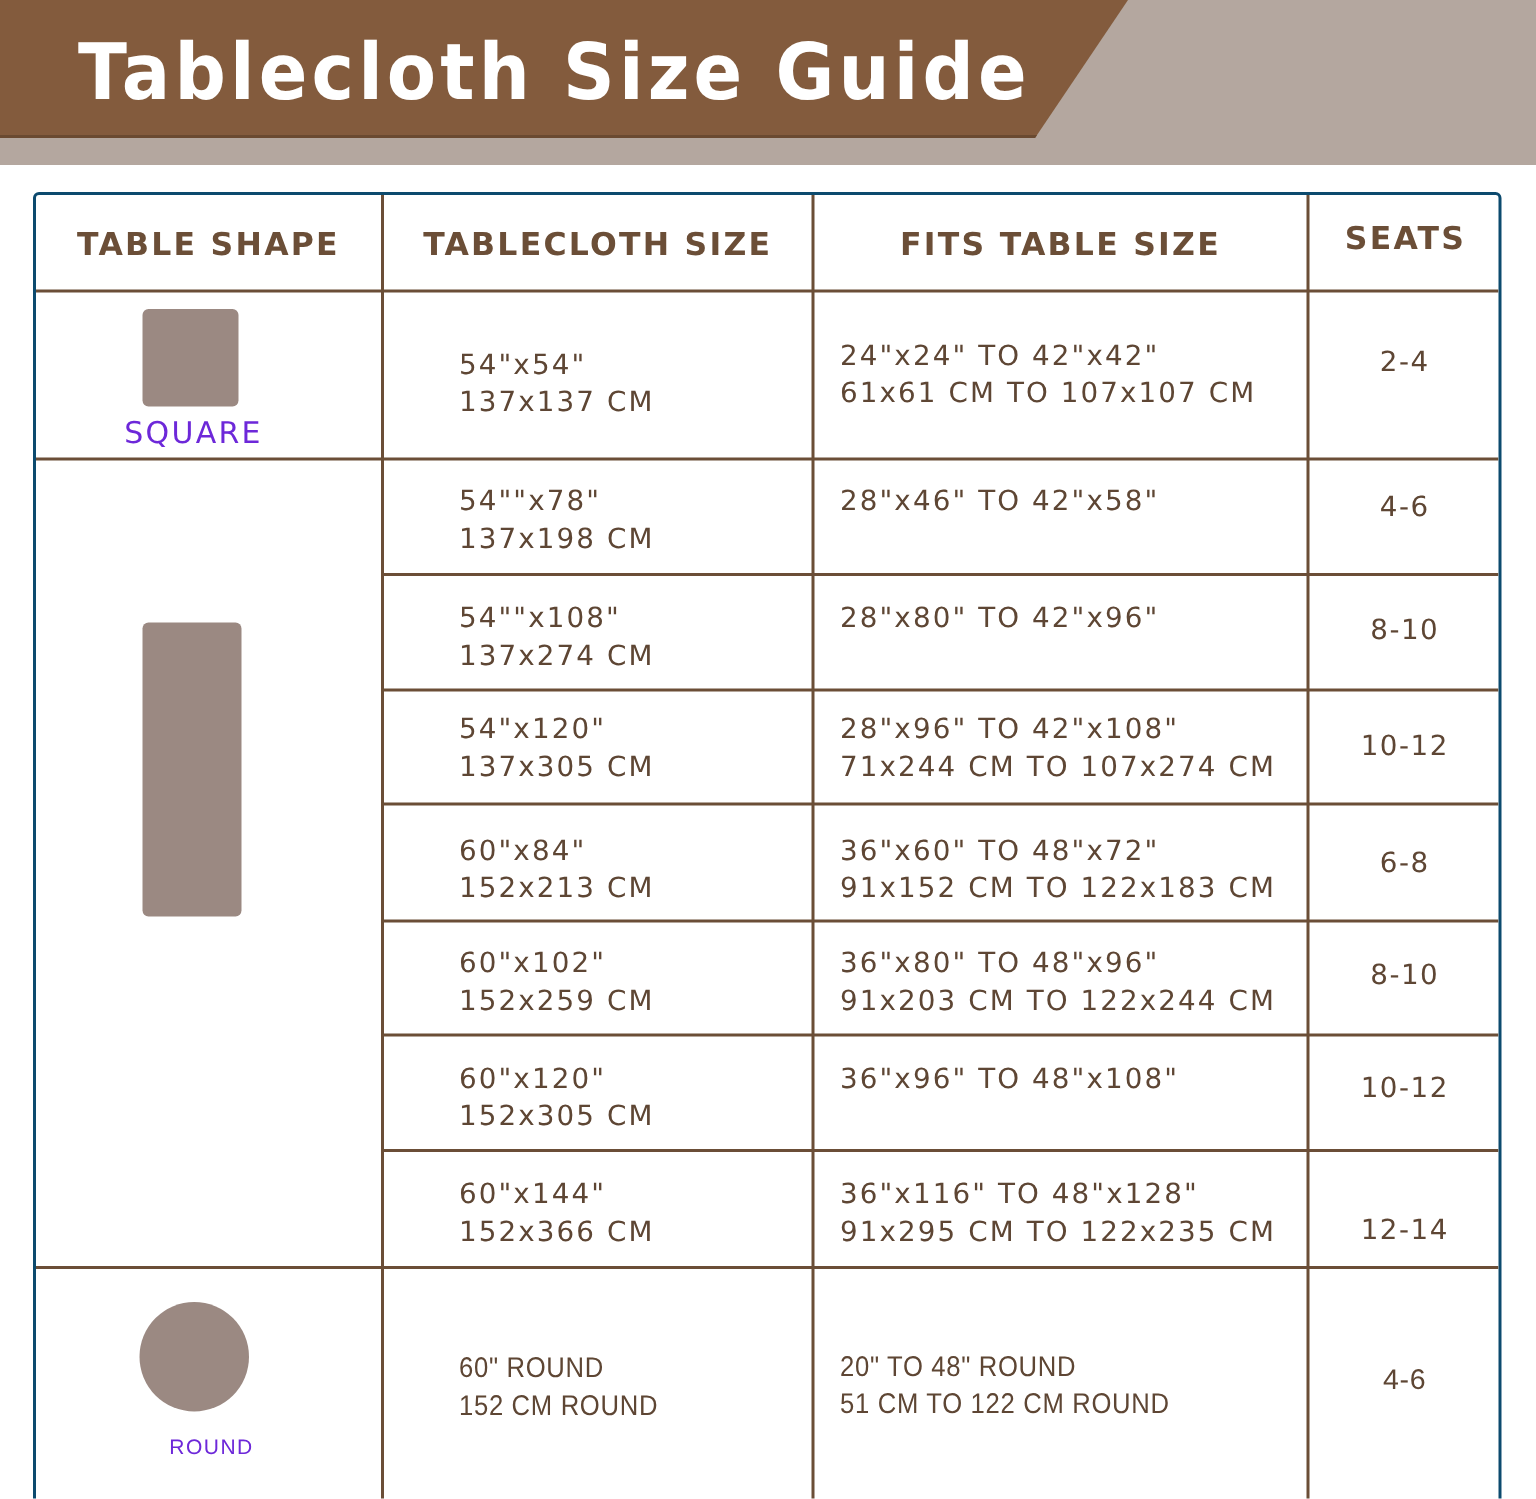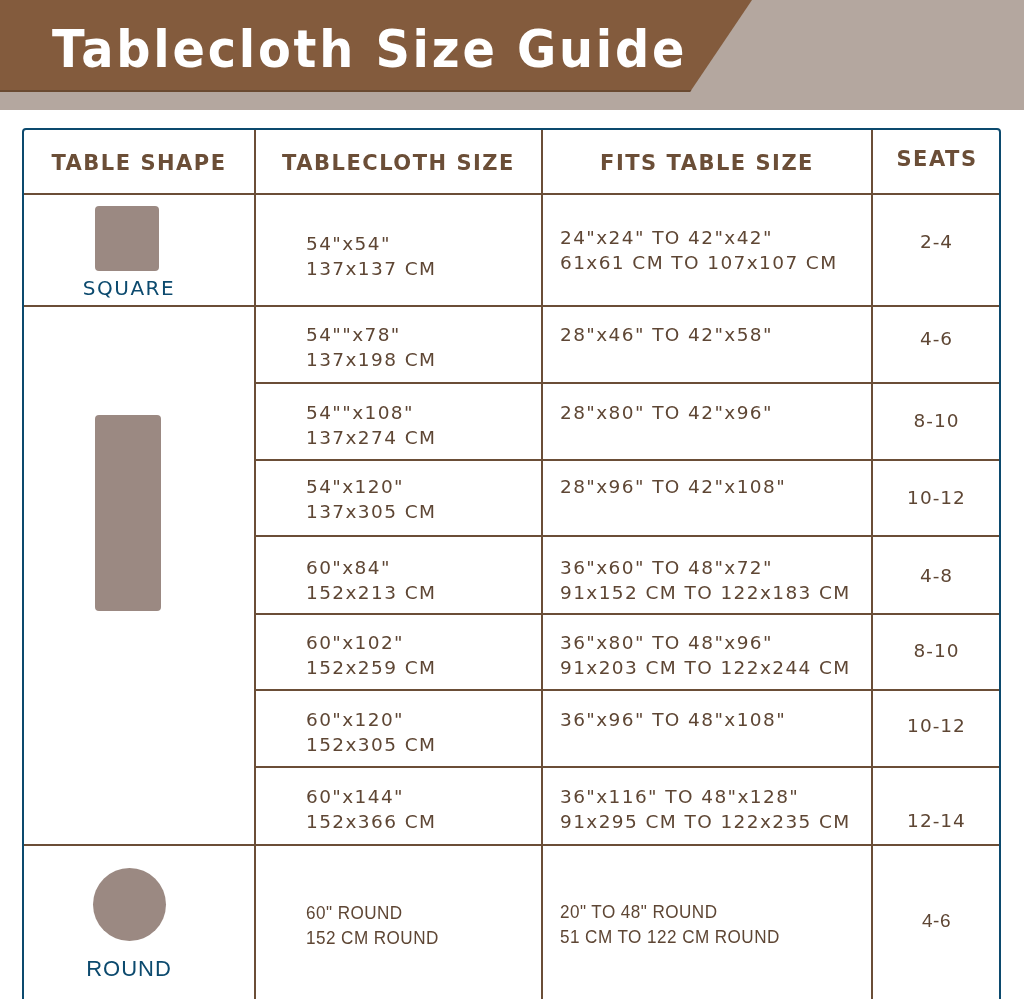--- a/index.html
+++ b/index.html
@@ -25,21 +25,21 @@
   }
   .vline { position: absolute; top: 0; bottom: 0; width: 2px; background: #6b4e37; }
   .hline { position: absolute; height: 2px; background: #6b4e37; }
 
   .hdr {
     position: absolute; top: 0; height: 65px; display: flex; align-items: center; justify-content: center;
     font-weight: bold; font-size: 21px; letter-spacing: 1.5px; color: #6b4e37; white-space: nowrap;
   }
   .shape-label {
     position: absolute; left: 0; width: 100%; text-align: center;
-    font-size: 20px; letter-spacing: 1.5px; color: #0c4a6e; font-weight: 500;
+    font-size: 20px; letter-spacing: 1.5px; color: #6d28d9; font-weight: 500;
   }
   .shape-icon { position: absolute; background: #9b8982; }
 
   .cell-text {
     position: absolute; font-size: 18.5px; letter-spacing: 1.4px; line-height: 25px; color: #5e4634; white-space: nowrap;
   }
   .seat {
     position: absolute; left: 848px; width: 129px; text-align: center;
     font-size: 18.5px; letter-spacing: 1px; color: #5e4634;
   }
@@ -75,21 +75,21 @@
   <div class="hdr" style="left:232px;width:285px">TABLECLOTH SIZE</div>
   <div class="hdr" style="left:849px;width:128px;top:-4px">SEATS</div>
   <div class="hdr" style="left:519px;width:328px">FITS TABLE SIZE</div>
 
   <div class="shape-icon" style="left:71px;top:76px;width:64px;height:65px;border-radius:4px"></div>
   <div class="shape-label" style="left:0;width:210px;top:146px">SQUARE</div>
 
   <div class="shape-icon" style="left:71px;top:285px;width:66px;height:196px;border-radius:4px"></div>
 
   <div class="shape-icon" style="left:69px;top:738px;width:73px;height:73px;border-radius:50%"></div>
-  <div class="shape-label round-text" style="left:0;width:210px;top:826px;font-size:22px;transform:none;letter-spacing:1px">ROUND</div>
+  <div class="shape-label round-text" style="left:12px;width:210px;top:826px;font-size:14px;transform:none;letter-spacing:1px">ROUND</div>
 
   <div class="cell-text" style="left:282px;top:101px">
     <div>54"x54"</div>
     <div>137x137 CM</div>
   </div>
   <div class="cell-text" style="left:536px;top:95px">
     <div>24"x24" TO 42"x42"</div>
     <div>61x61 CM TO 107x107 CM</div>
   </div>
   <div class="seat" style="top:101px">2-4</div>
@@ -111,32 +111,33 @@
     <div>28"x80" TO 42"x96"</div>
   </div>
   <div class="seat" style="top:280px">8-10</div>
 
   <div class="cell-text" style="left:282px;top:344px">
     <div>54"x120"</div>
     <div>137x305 CM</div>
   </div>
   <div class="cell-text" style="left:536px;top:344px">
     <div>28"x96" TO 42"x108"</div>
+    <div>71x244 CM TO 107x274 CM</div>
   </div>
   <div class="seat" style="top:357px">10-12</div>
 
   <div class="cell-text" style="left:282px;top:425px">
     <div>60"x84"</div>
     <div>152x213 CM</div>
   </div>
   <div class="cell-text" style="left:536px;top:425px">
     <div>36"x60" TO 48"x72"</div>
     <div>91x152 CM TO 122x183 CM</div>
   </div>
-  <div class="seat" style="top:435px">4-8</div>
+  <div class="seat" style="top:435px">6-8</div>
 
   <div class="cell-text" style="left:282px;top:500px">
     <div>60"x102"</div>
     <div>152x259 CM</div>
   </div>
   <div class="cell-text" style="left:536px;top:500px">
     <div>36"x80" TO 48"x96"</div>
     <div>91x203 CM TO 122x244 CM</div>
   </div>
   <div class="seat" style="top:510px">8-10</div>

